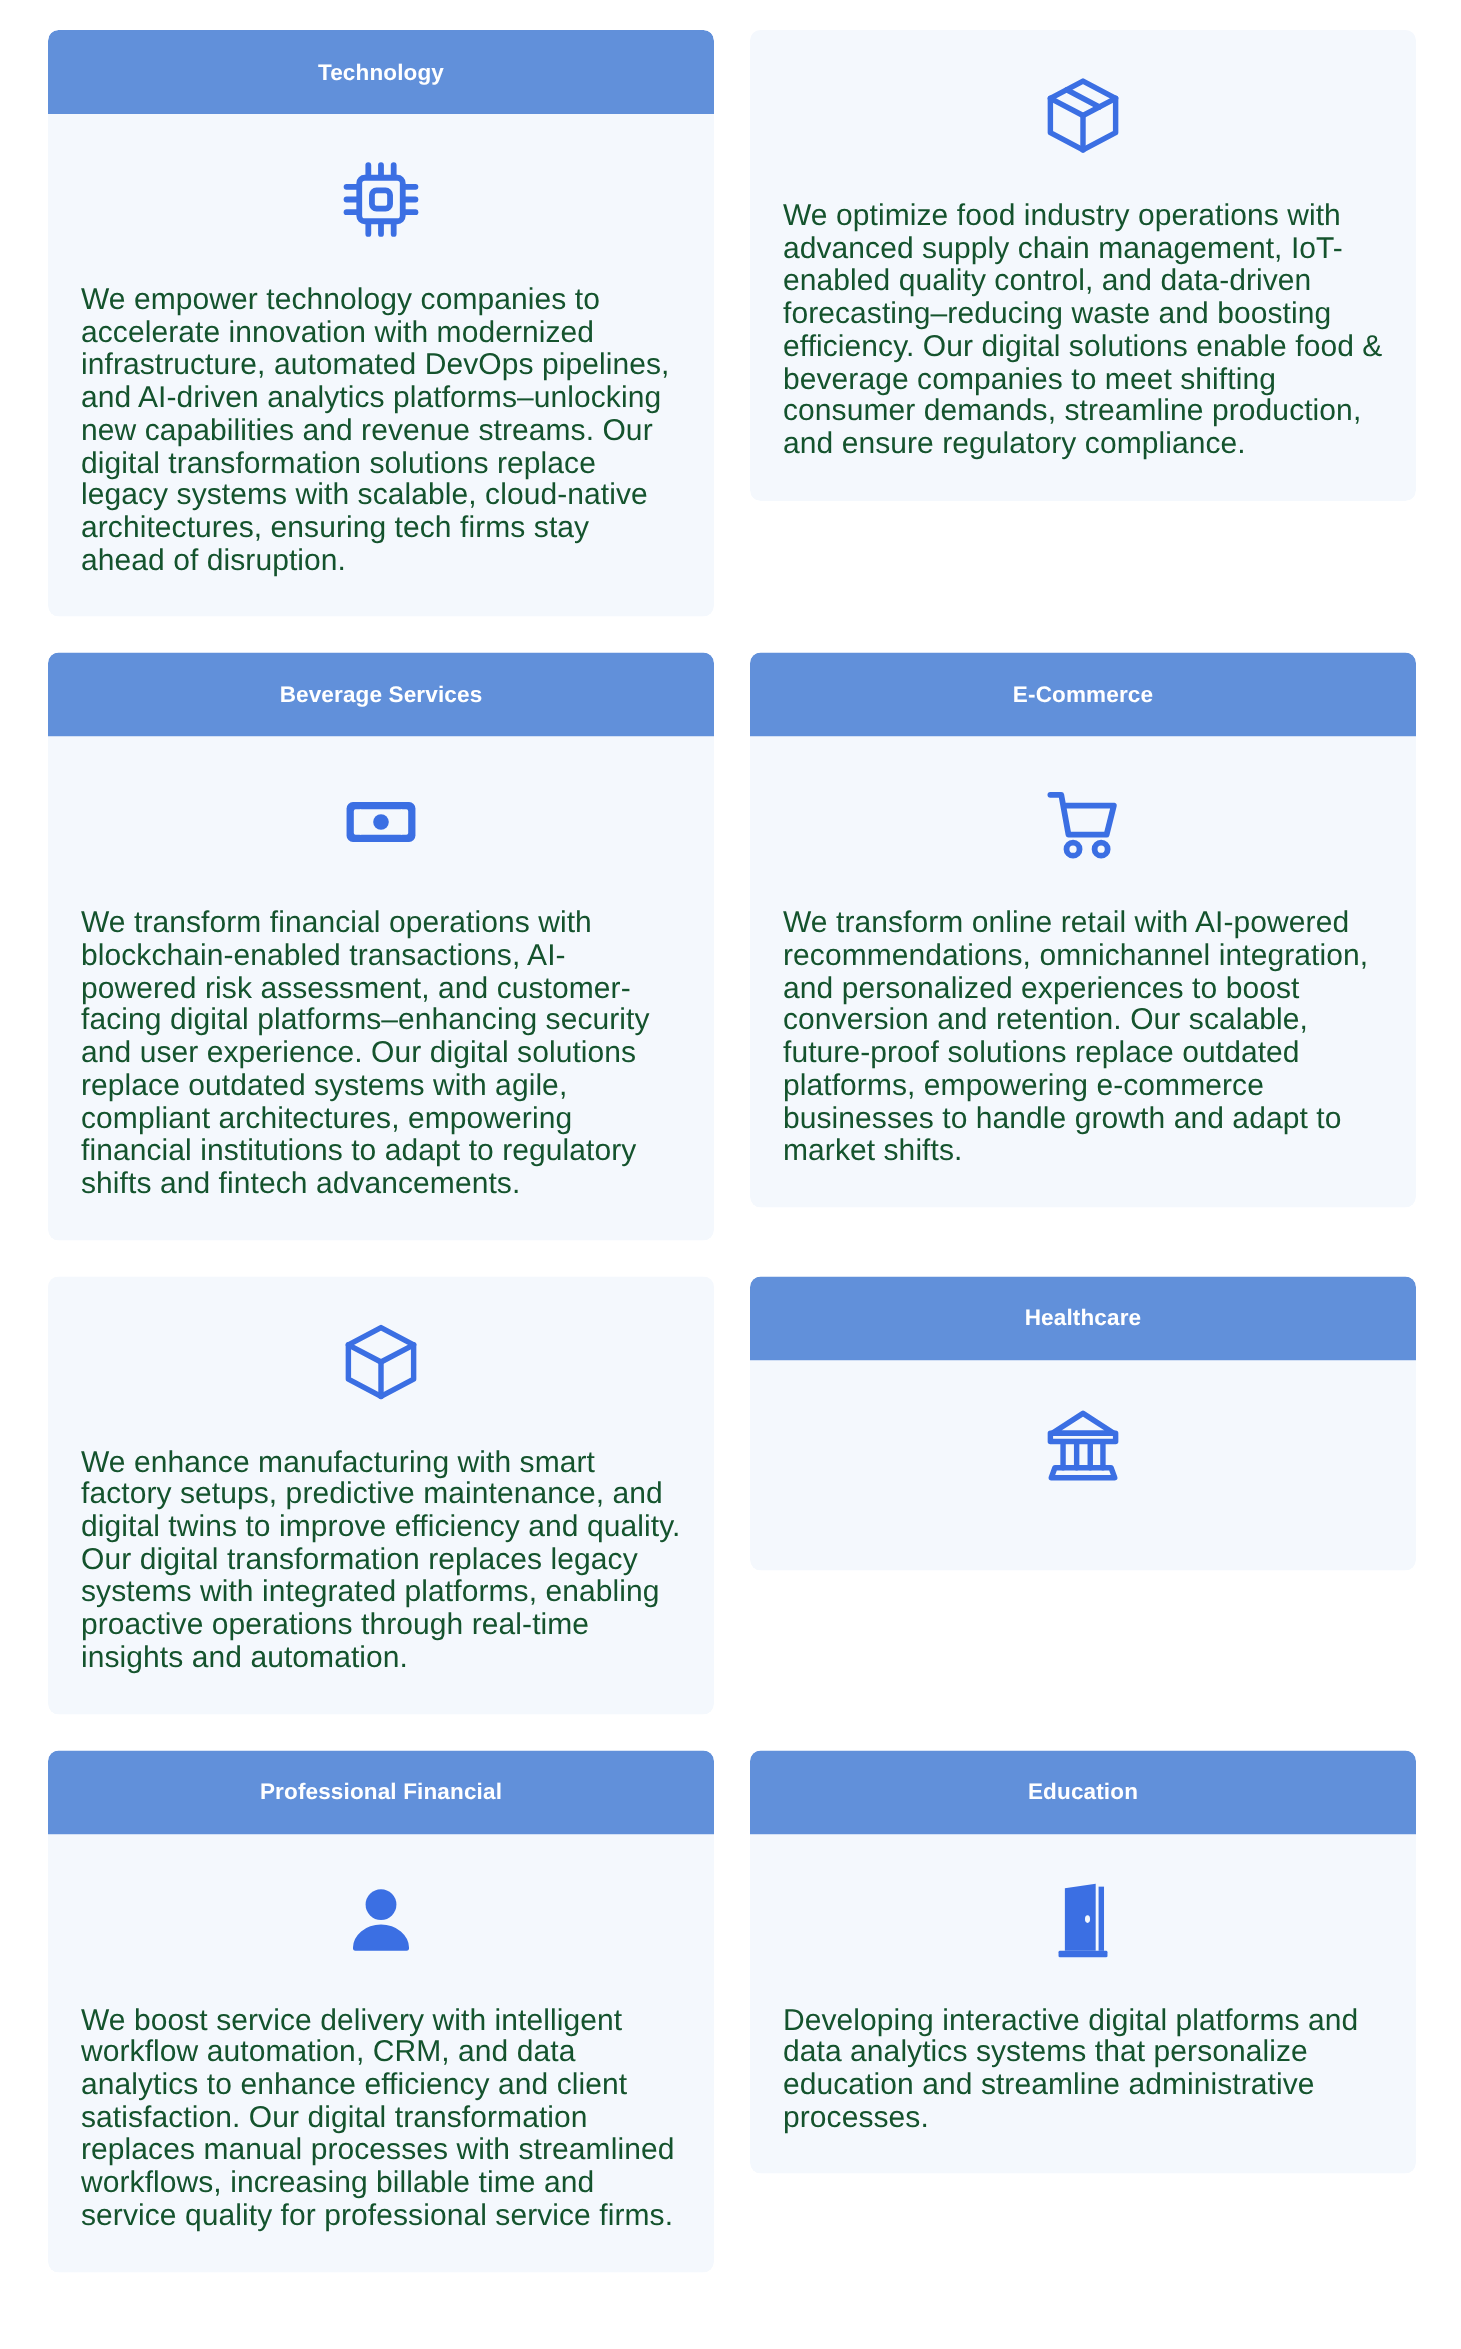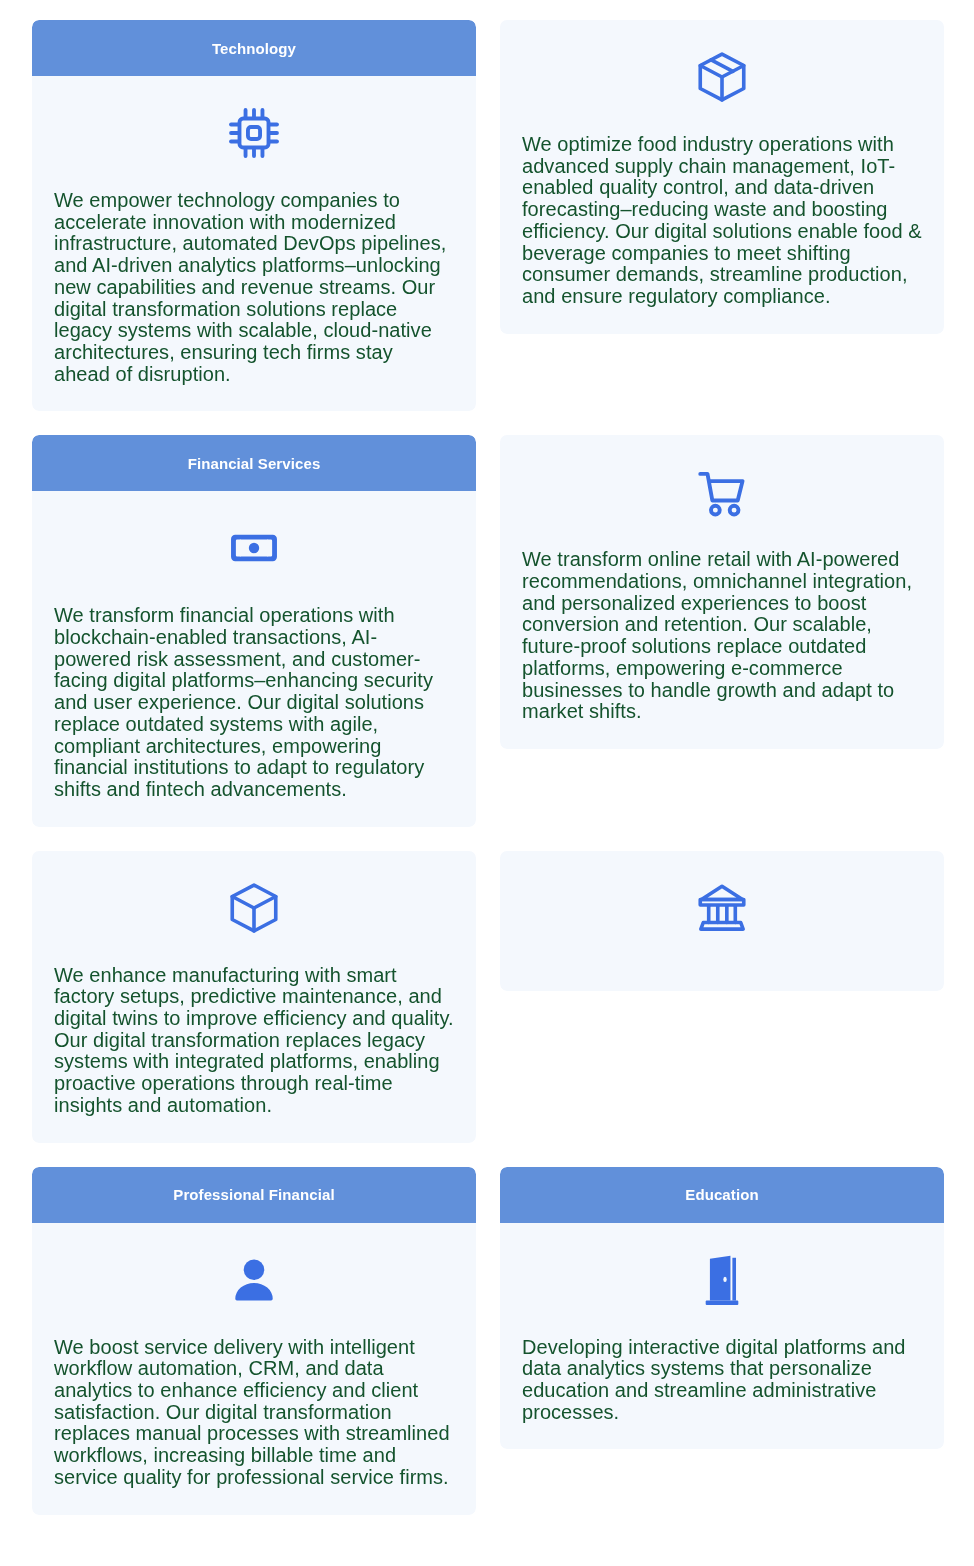--- a/index.html
+++ b/index.html
@@ -117,36 +117,37 @@
           <path d="M6 14.5 L6 33.5 L24 43 L42 33.5 L42 14.5"></path>
           <line x1="24" y1="24" x2="24" y2="43"></line>
           <line x1="15" y1="9.8" x2="33" y2="19.3"></line>
         </svg>
       </div>
       <p class="card-text">We optimize food industry operations with advanced supply chain management, IoT-enabled quality control, and data-driven forecasting–reducing waste and boosting efficiency. Our digital solutions enable food &amp; beverage companies to meet shifting consumer demands, streamline production, and ensure regulatory compliance.</p>
     </div>
   </div>
 
   <div class="card">
-    <div class="card-header">Financial Services</div>
+    <div class="card-header">Beverage Services</div>
     <div class="card-body">
       <div class="icon-wrap">
         <svg width="58" height="58" viewBox="0 0 48 48">
           <rect x="5" y="13" width="38" height="22" rx="3.5" fill="#3b6fe3"></rect>
           <path d="M10 17 h3 a5 5 0 0 0 5 5 v4 a5 5 0 0 0 -5 5 h-3 a1 1 0 0 1 -1 -1 v-12 a1 1 0 0 1 1 -1 z
                    M38 17 h-3 a5 5 0 0 1 -5 5 v4 a5 5 0 0 1 5 5 h3 a1 1 0 0 0 1 -1 v-12 a1 1 0 0 0 -1 -1 z" fill="#f4f8fd"></path>
           <rect x="12" y="17" width="24" height="14" rx="1" fill="#f4f8fd"></rect>
           <circle cx="24" cy="24" r="4.3" fill="#3b6fe3"></circle>
         </svg>
       </div>
       <p class="card-text">We transform financial operations with blockchain-enabled transactions, AI-powered risk assessment, and customer-facing digital platforms–enhancing security and user experience. Our digital solutions replace outdated systems with agile, compliant architectures, empowering financial institutions to adapt to regulatory shifts and fintech advancements.</p>
     </div>
   </div>
 
   <div class="card">
+    <div class="card-header">E-Commerce</div>
     <div class="card-body">
       <div class="icon-wrap">
         <svg width="58" height="58" viewBox="0 0 48 48" fill="none" stroke="#3b6fe3" stroke-width="3.2" stroke-linecap="round" stroke-linejoin="round">
           <path d="M6 9 H12 L16 31 H37 L41 15 H13.5"></path>
           <circle cx="18.5" cy="39" r="3.6"></circle>
           <circle cx="34" cy="39" r="3.6"></circle>
         </svg>
       </div>
       <p class="card-text">We transform online retail with AI-powered recommendations, omnichannel integration, and personalized experiences to boost conversion and retention. Our scalable, future-proof solutions replace outdated platforms, empowering e-commerce businesses to handle growth and adapt to market shifts.</p>
     </div>
@@ -159,20 +160,21 @@
           <path d="M24 5 L42 14.5 L24 24 L6 14.5 Z"></path>
           <path d="M6 14.5 L6 33.5 L24 43 L42 33.5 L42 14.5"></path>
           <line x1="24" y1="24" x2="24" y2="43"></line>
         </svg>
       </div>
       <p class="card-text">We enhance manufacturing with smart factory setups, predictive maintenance, and digital twins to improve efficiency and quality. Our digital transformation replaces legacy systems with integrated platforms, enabling proactive operations through real-time insights and automation.</p>
     </div>
   </div>
 
   <div class="card">
+    <div class="card-header">Healthcare</div>
     <div class="card-body">
       <div class="icon-wrap">
         <svg width="58" height="58" viewBox="0 0 48 48" fill="none" stroke="#3b6fe3" stroke-width="3" stroke-linecap="round" stroke-linejoin="round">
           <path d="M7 17 L24 6 L41 17 Z"></path>
           <rect x="6" y="17" width="36" height="4.5"></rect>
           <line x1="13" y1="22.5" x2="13" y2="36"></line>
           <line x1="20.5" y1="22.5" x2="20.5" y2="36"></line>
           <line x1="28" y1="22.5" x2="28" y2="36"></line>
           <line x1="35" y1="22.5" x2="35" y2="36"></line>
           <path d="M6.5 41.5 L8.5 36 L39.5 36 L41.5 41.5 Z"></path>

